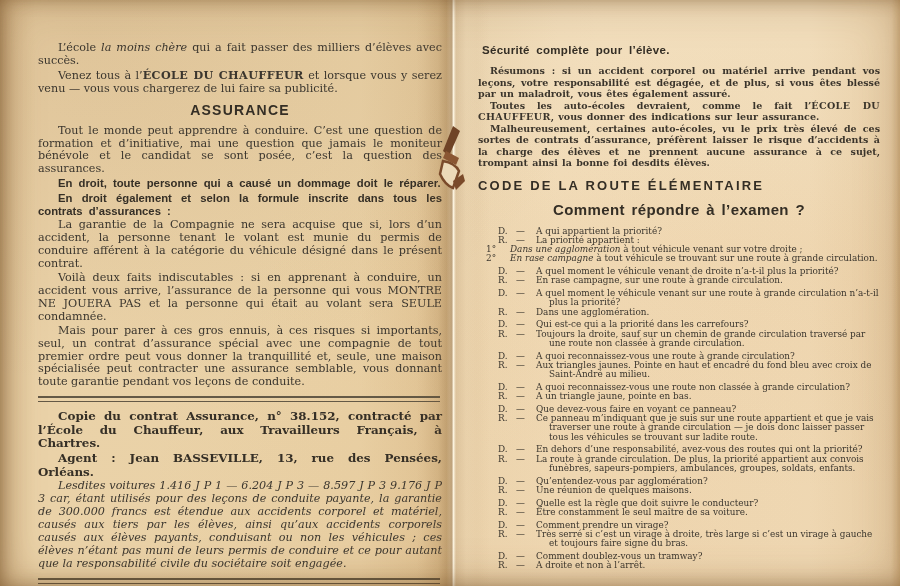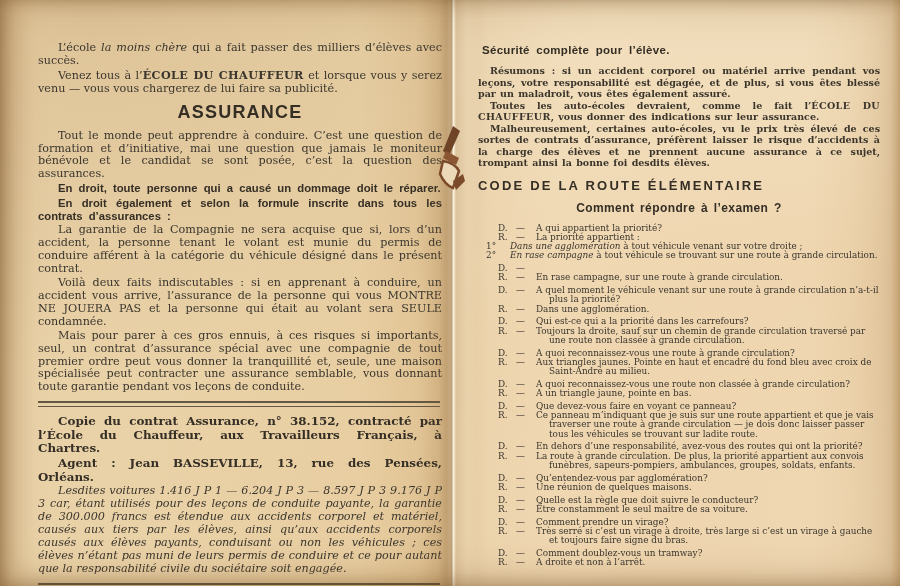--- a/index.html
+++ b/index.html
@@ -20,33 +20,33 @@
   .page-left{left:0;width:452px;padding:42px 10px 0 38px;}
   .page-right{left:452px;width:448px;padding:44px 20px 0 26px;}
 
   
   .body{margin:0 0 1px 0;font-size:11.2px;line-height:12.9px;text-align:justify;text-indent:20px;}
   .bold-sans{font-family:"Liberation Sans",sans-serif;font-weight:700;word-spacing:3px;
     font-size:11.3px;line-height:13.4px;color:#352f26;}
   .bold-serif{font-weight:700;font-size:11.9px;line-height:13.6px;word-spacing:2px;color:#352f26;}
   .italic{font-style:italic;line-height:12.9px;}
   .h-center{font-family:"Liberation Sans",sans-serif;font-weight:700;text-align:center;
-    font-size:18px;letter-spacing:1.2px;color:#342e25;margin:6px 0 7px 0;}
+    font-size:14px;letter-spacing:1.2px;color:#342e25;margin:6px 0 7px 0;}
   .rule-double{height:3px;border-top:2px solid var(--rule,#4d4536);border-bottom:1px solid var(--rule,#4d4536);
     margin:7px 2px 8px 0;opacity:.85;}
 
   
   .h-securite{font-family:"Liberation Sans",sans-serif;font-weight:700;font-size:11.5px;
     word-spacing:3px;letter-spacing:.3px;color:#342e25;margin:0 0 9px 4px;}
   .rp{margin:0;font-weight:700;font-size:9.5px;line-height:11.5px;text-align:justify;
     text-indent:12px;word-spacing:1px;color:#3a342b;}
   .h-code{font-family:"Liberation Sans",sans-serif;font-weight:700;text-align:left;
     font-size:13px;letter-spacing:2.2px;color:#342e25;margin:9px 0 0 0;}
   .h-exam{font-family:"Liberation Sans",sans-serif;font-weight:700;text-align:center;
-    font-size:12px;letter-spacing:.4px;word-spacing:2px;color:#342e25;margin:8px 0 9px 0;}
+    font-size:15px;letter-spacing:.4px;word-spacing:2px;color:#342e25;margin:8px 0 9px 0;}
   .qa-list{margin-left:8px;}
   .qa-line{display:flex;align-items:baseline;font-size:8.9px;line-height:9.3px;padding-left:12px;}
   .qa-line.qa-gap{margin-top:3.4px;}
   .qa-line.qa-num{padding-left:0;}
   .qa-prefix{flex:0 0 18px;}
   .qa-num .qa-prefix{flex:0 0 24px;}
   .qa-dash{flex:0 0 20px;text-align:left;}
   .qa-text{flex:1;padding-left:13px;text-indent:-13px;}
   .seg-i{font-style:italic;text-align:right;}
   .seg-b{font-weight:700;letter-spacing:.4px;}
@@ -102,20 +102,21 @@
           <span class="qa-prefix">1°</span>
           <span class="qa-text"><span class="seg-i">Dans une agglomération</span><span> à tout véhicule venant sur votre droite ;</span></span>
         </div>
         <div class="qa-line qa-num">
           <span class="qa-prefix">2°</span>
           <span class="qa-text"><span class="seg-i">En rase campagne</span><span> à tout véhicule se trouvant sur une route à grande circulation.</span></span>
         </div>
         <div class="qa-line qa-gap">
           <span class="qa-prefix">D.</span>
           <span class="qa-dash">—</span>
+          <span class="qa-text"><span>A quel moment le véhicule venant de droite n’a-t-il plus la priorité?</span></span>
         </div>
         <div class="qa-line">
           <span class="qa-prefix">R.</span>
           <span class="qa-dash">—</span>
           <span class="qa-text"><span>En rase campagne, sur une route à grande circulation.</span></span>
         </div>
         <div class="qa-line qa-gap">
           <span class="qa-prefix">D.</span>
           <span class="qa-dash">—</span>
           <span class="qa-text"><span>A quel moment le véhicule venant sur une route à grande circulation n’a-t-il plus la priorité?</span></span>

